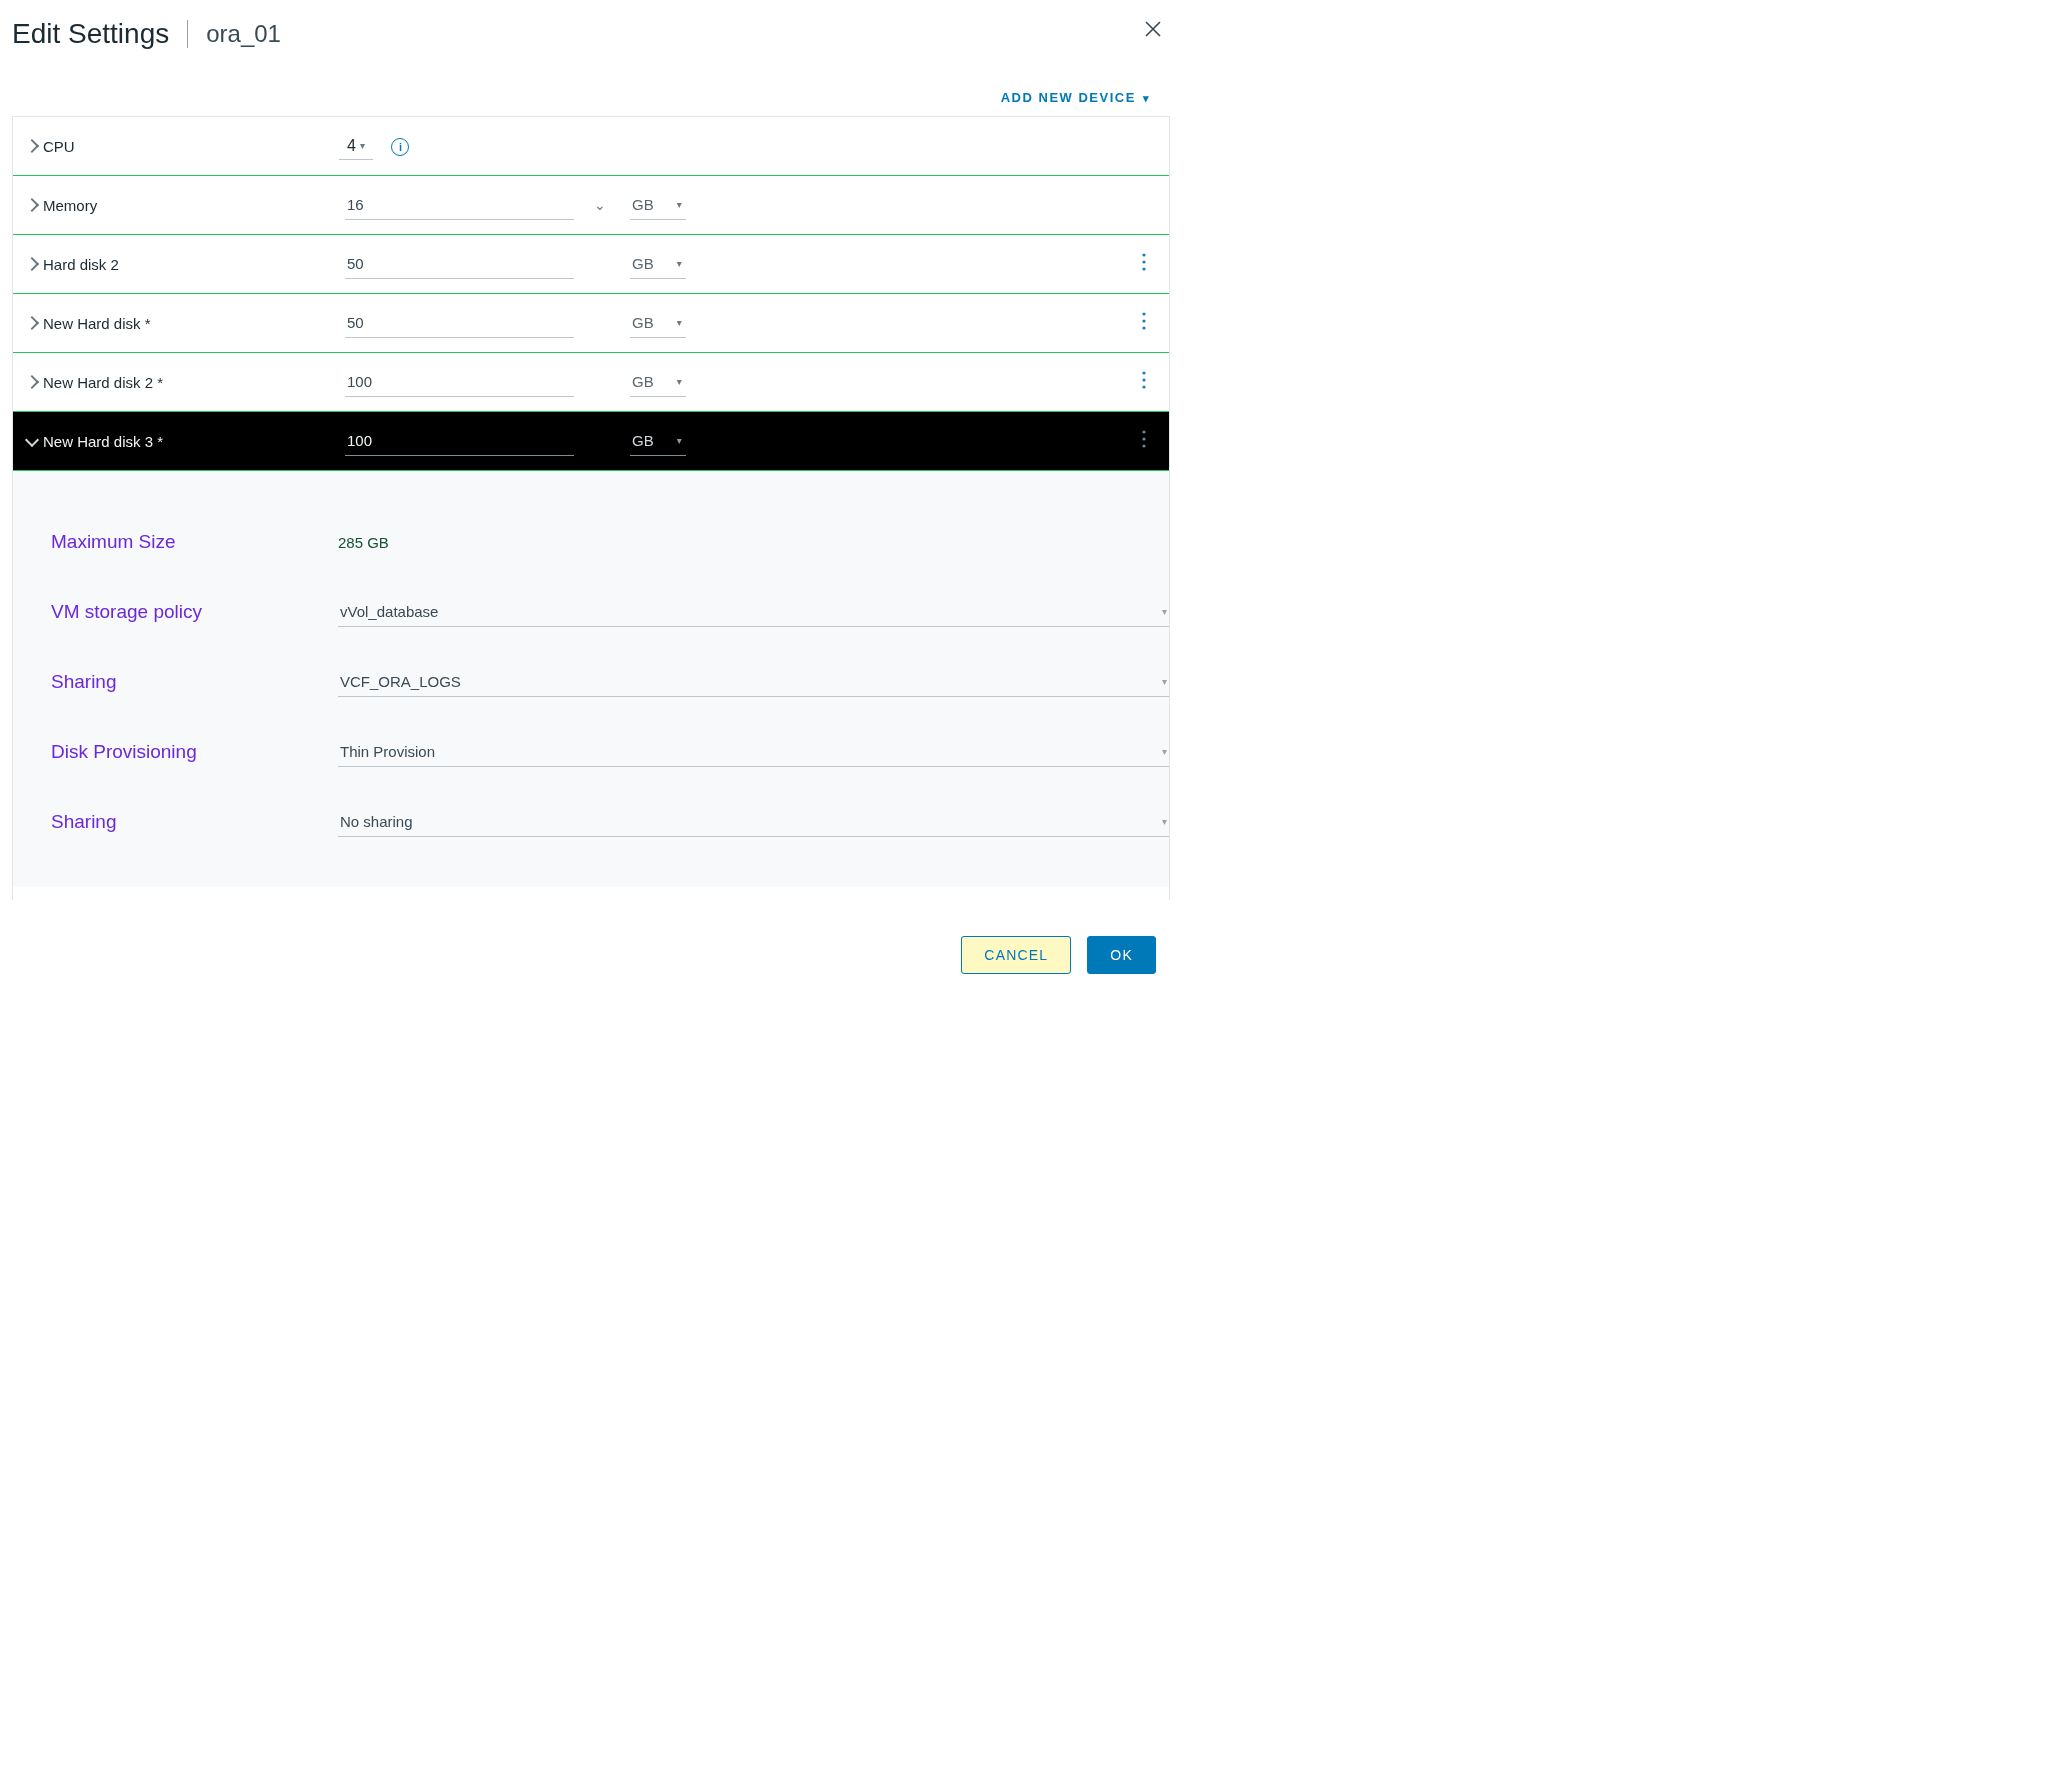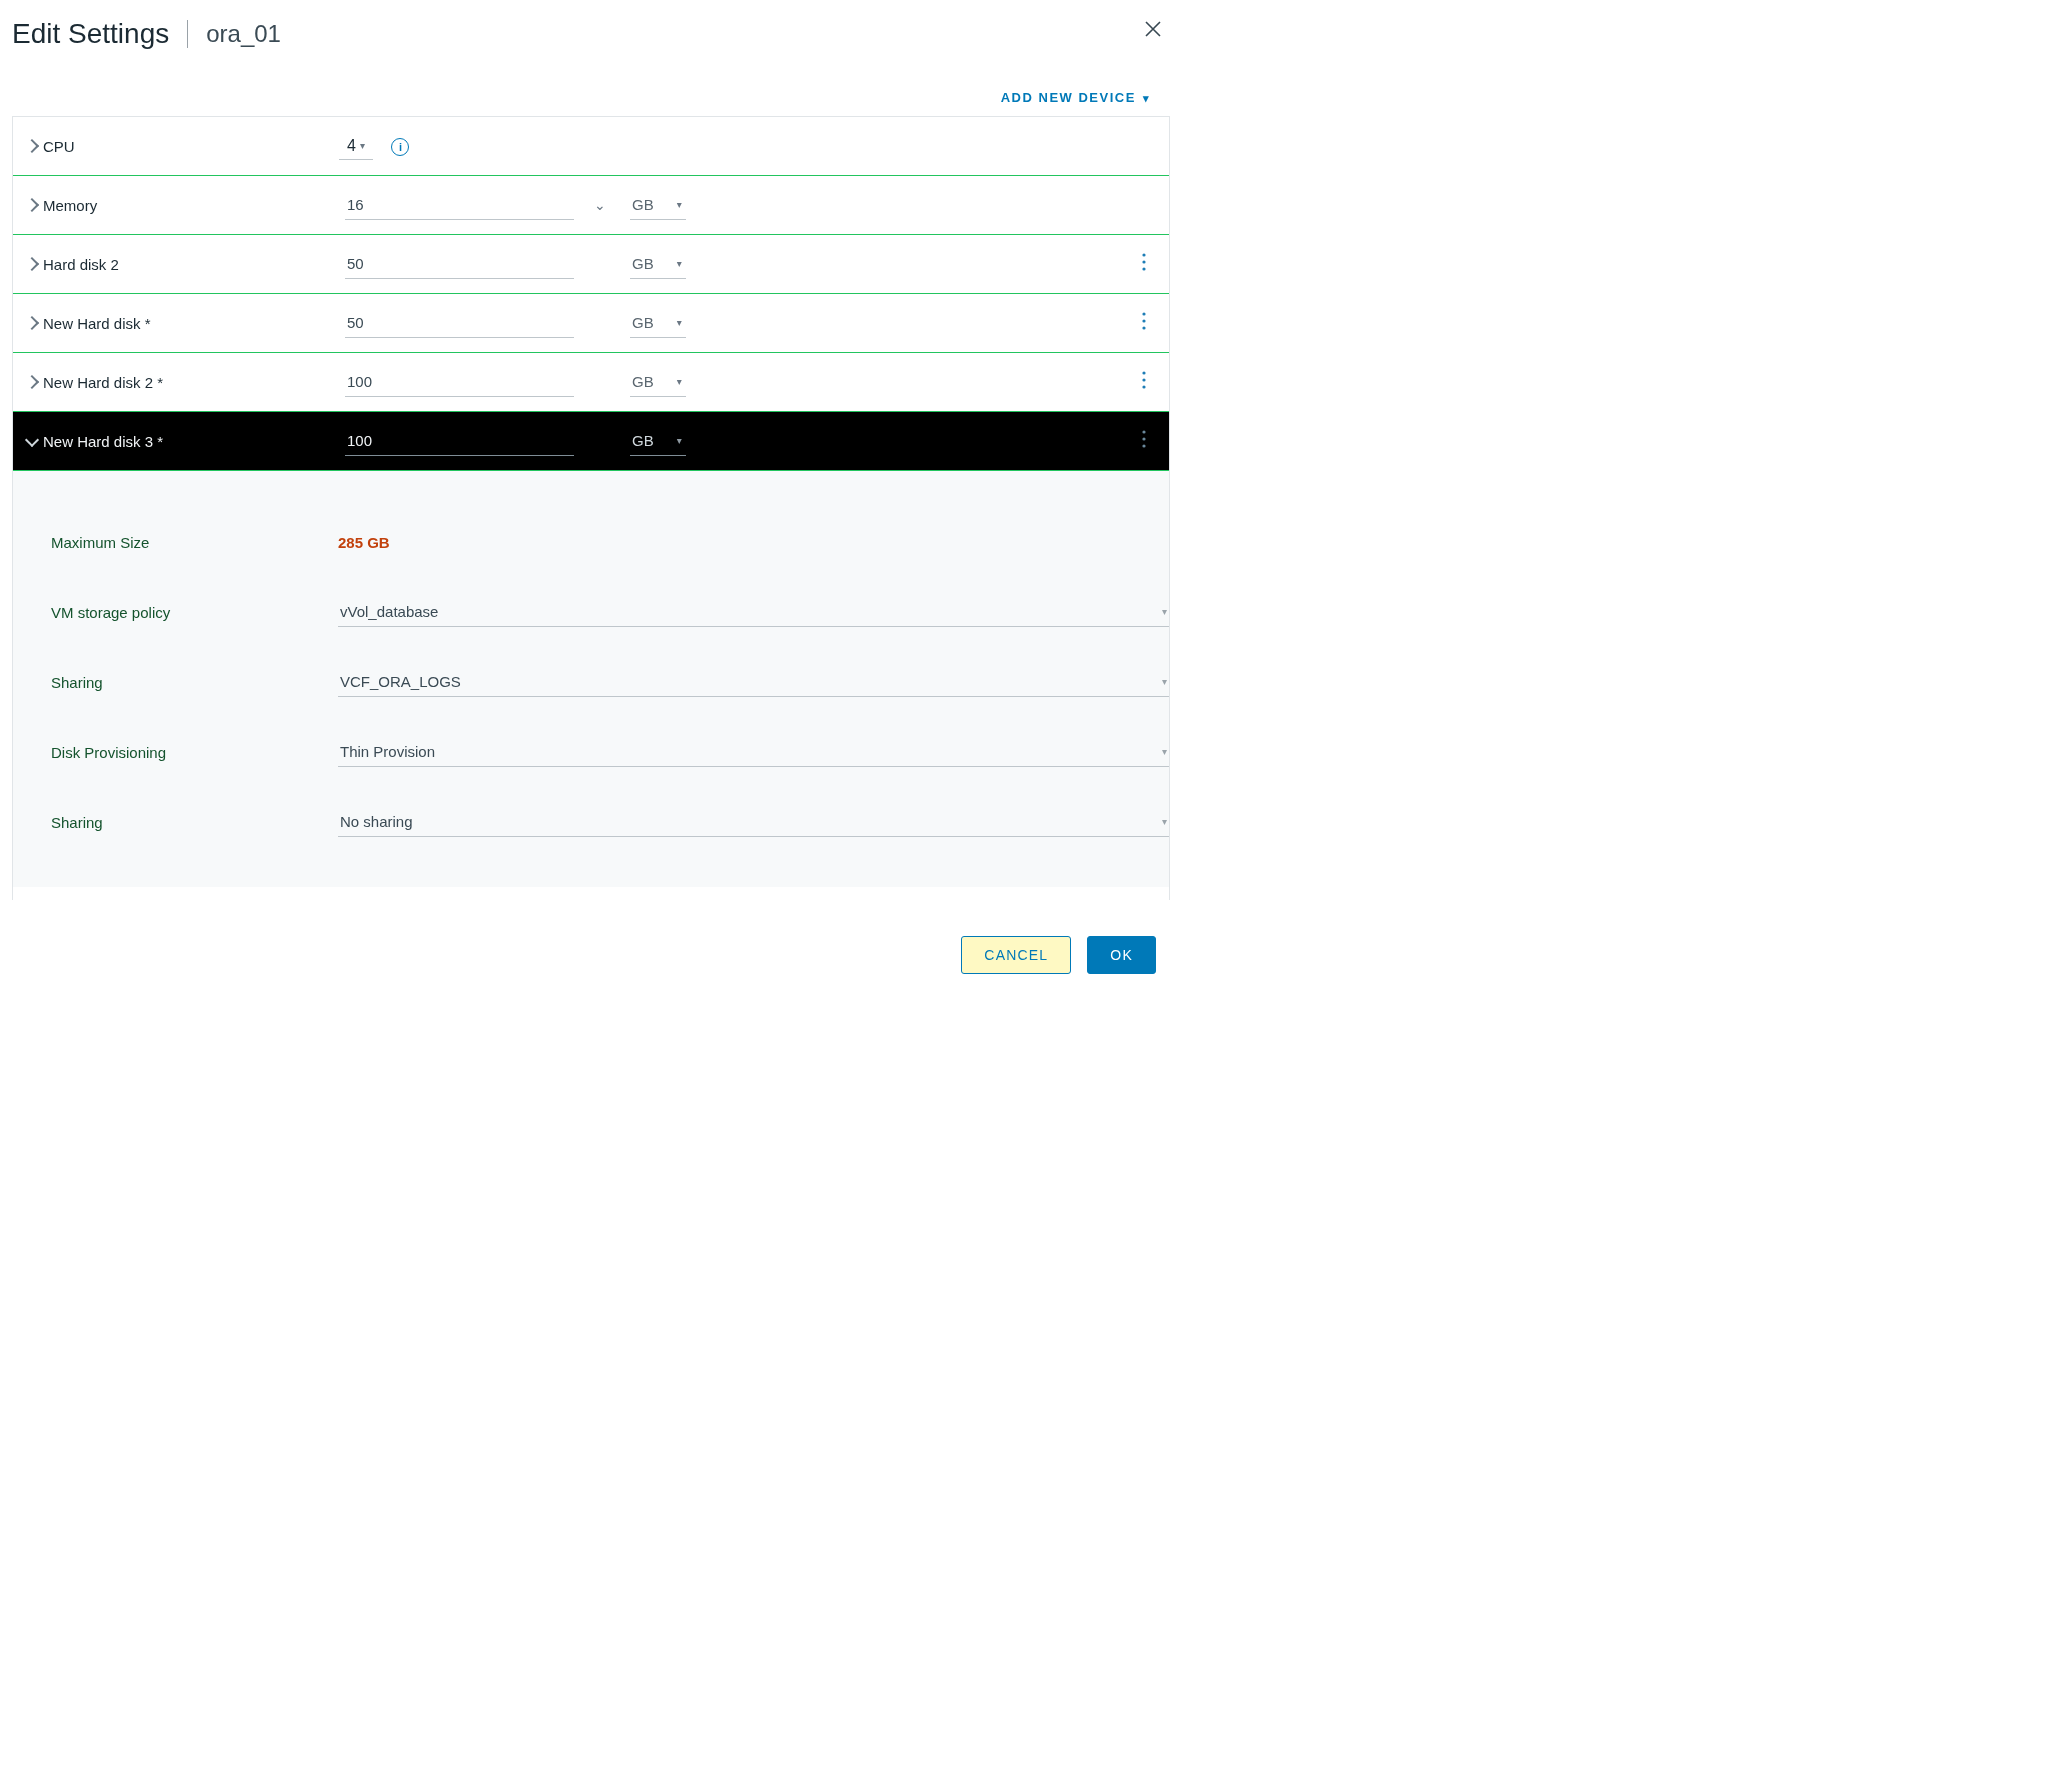--- a/index.html
+++ b/index.html
@@ -150,22 +150,22 @@
     .detail-block {
       background:#f7f9fa;
       padding: 36px 0 30px 38px;
     }
     .drow {
       display:grid;
       grid-template-columns: 287px auto;
       align-items:center;
       min-height: 70px;
     }
-    .drow .dl { font-size:15px; color:#14532d; }
-    .drow .dv { font-size:15px; color:#c2410c;font-weight:bold; }
+    .drow .dl { font-size:19px; color:#6d28d9; }
+    .drow .dv { font-size:15px; color:#14532d; }
     .dd-select {
       display:inline-flex; align-items:center; gap:8px;
       border-bottom:1px solid #bfc6cb;
       padding:6px 2px;
       color:#3a4a54; font-size:15px;
       min-width: 155px;
       cursor:pointer;
     }
     .dd-select.wide { min-width: 275px; }
     .dd-select .caret { font-size:10px; color:#9ba4ab; margin-left:auto; }

